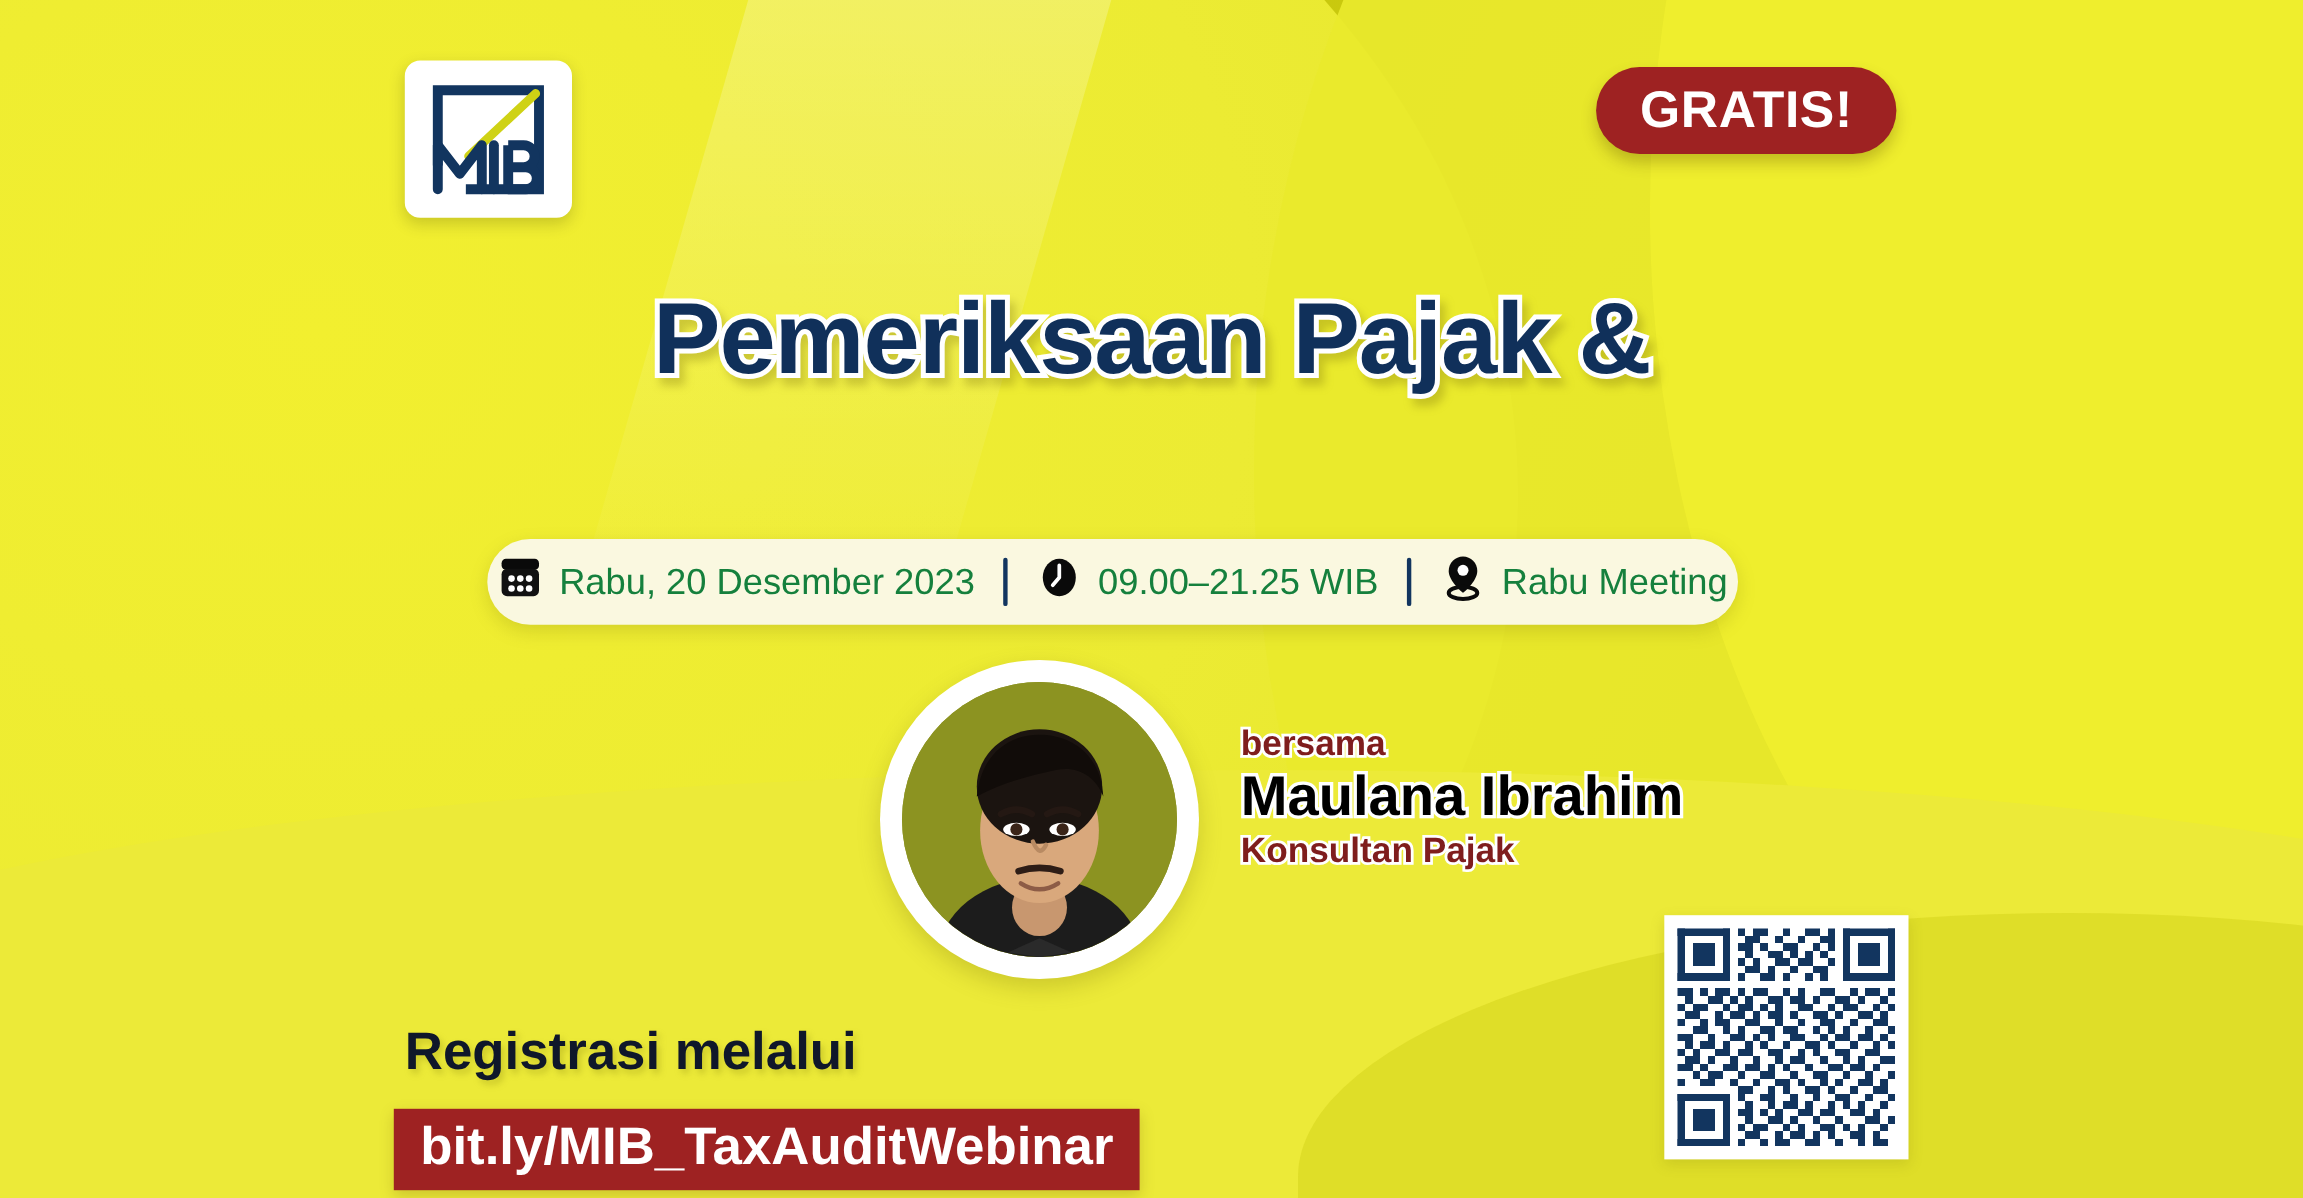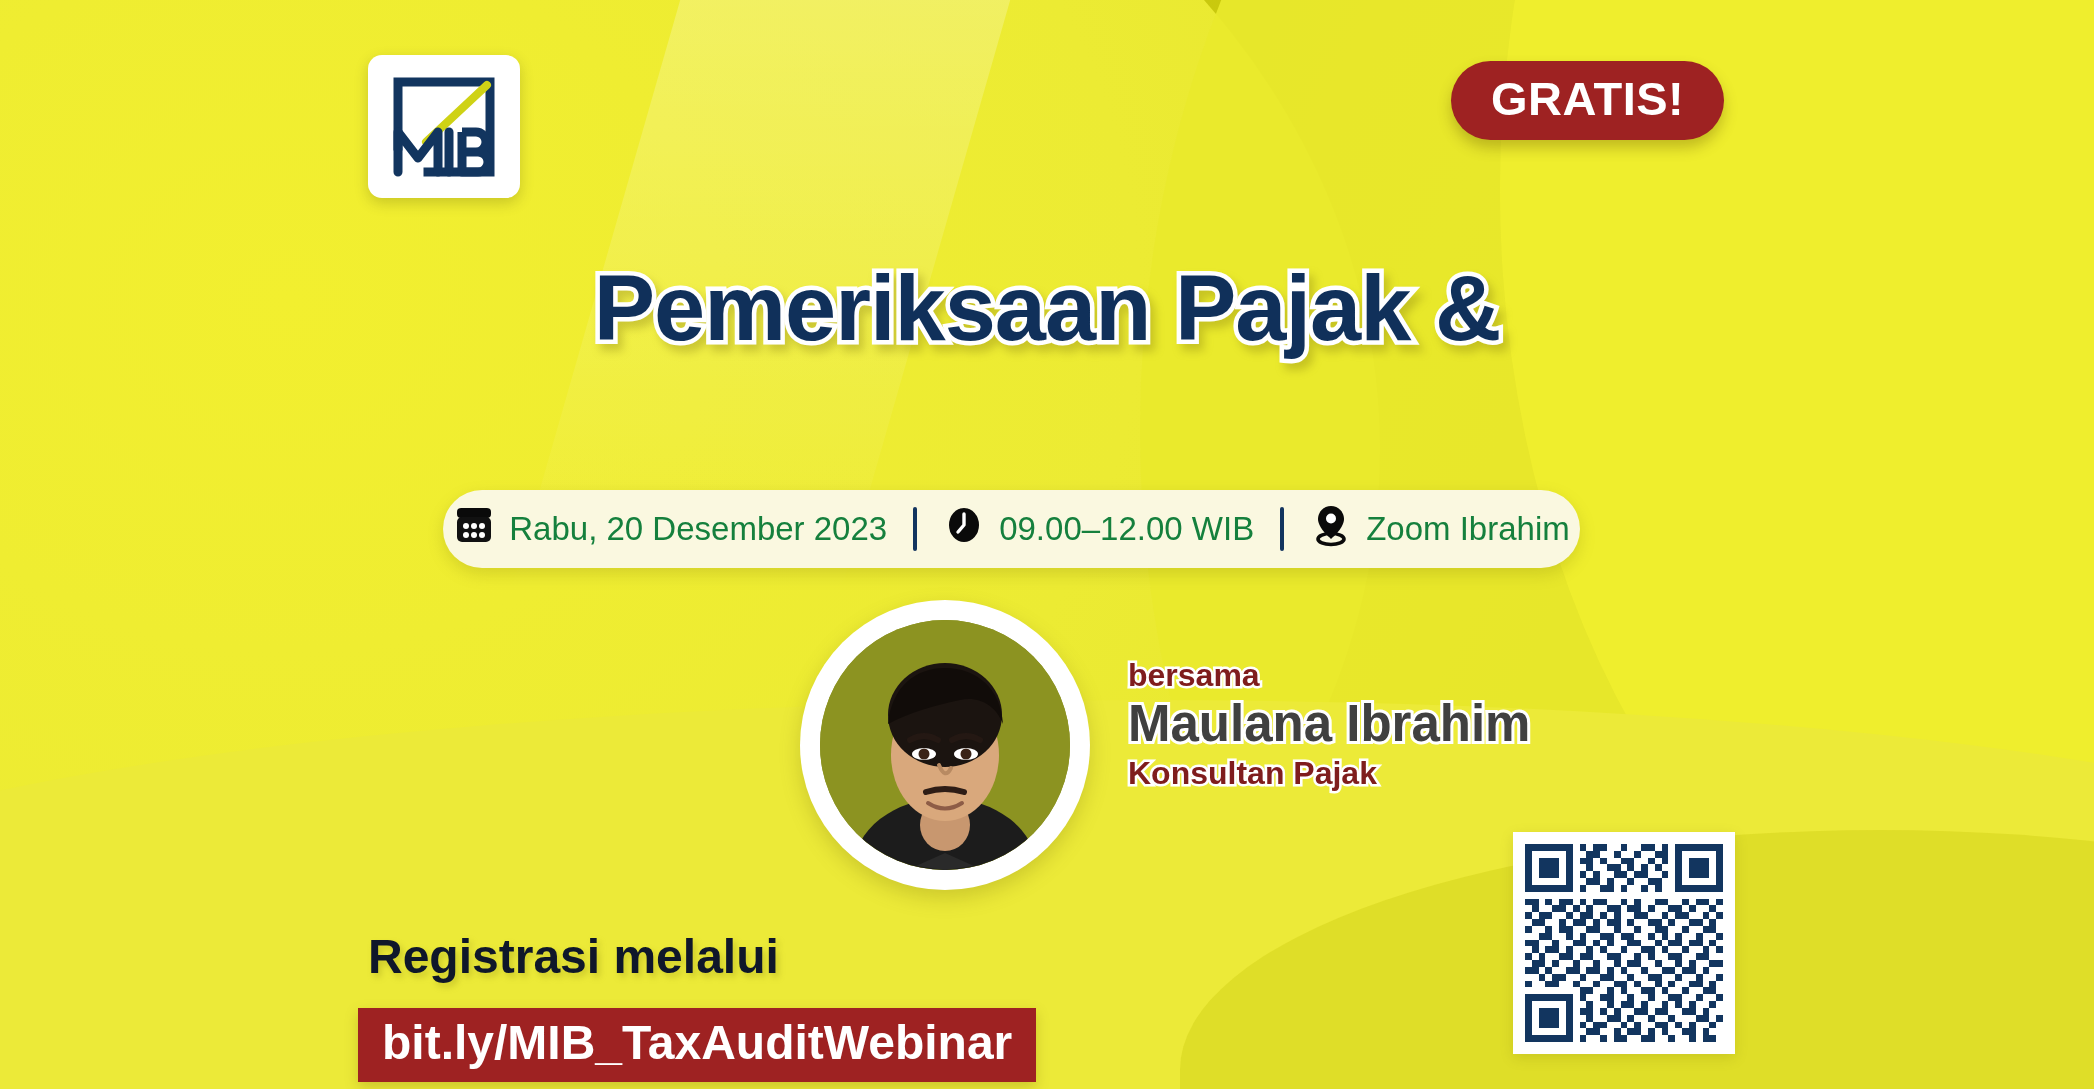--- a/index.html
+++ b/index.html
@@ -188,21 +188,21 @@
     font-size: 32px;
     font-weight: bold;
     color: #7f1d1d;
     -webkit-text-stroke: 5px #ffffff;
     paint-order: stroke fill;
     line-height: 1.1;
   }
   .speaker-name {
     font-size: 51px;
     font-weight: bold;
-    color: #404040;
+    color: #000000;
     -webkit-text-stroke: 6px #ffffff;
     paint-order: stroke fill;
     line-height: 1.12;
     margin-top: 2px;
   }
   .speaker-role {
     font-size: 32px;
     font-weight: bold;
     color: #7f1d1d;
     -webkit-text-stroke: 5px #ffffff;
@@ -298,34 +298,34 @@
 
     <div class="info-divider"></div>
 
     <div class="info-item">
       <span class="info-icon">
         <svg width="42" height="42" viewBox="0 0 42 42">
           <ellipse cx="21" cy="21" rx="15" ry="17" fill="#0a0a0a"></ellipse>
           <path d="M21 10 V21 L15 28" stroke="#ffffff" stroke-width="3.4" fill="none" stroke-linecap="round" stroke-linejoin="round"></path>
         </svg>
       </span>
-      <span>09.00–12.00 WIB</span>
+      <span>09.00–21.25 WIB</span>
     </div>
 
     <div class="info-divider"></div>
 
     <div class="info-item">
       <span class="info-icon">
         <svg width="42" height="44" viewBox="0 0 42 44">
           <path d="M21 3 C13.8 3 8 8.9 8 16.1 C8 25.5 21 36 21 36 C21 36 34 25.5 34 16.1 C34 8.9 28.2 3 21 3 Z" fill="#0a0a0a"></path>
           <circle cx="21" cy="15.5" r="5" fill="#ffffff"></circle>
           <ellipse cx="21" cy="36" rx="13" ry="5.5" fill="none" stroke="#0a0a0a" stroke-width="3.6"></ellipse>
         </svg>
       </span>
-      <span>Zoom Ibrahim</span>
+      <span>Rabu Meeting</span>
     </div>
 
   </div>
 
   <div class="avatar-ring">
     <div class="avatar-photo">
       <svg width="250" height="250" viewBox="0 0 250 250">
         <rect width="250" height="250" fill="#8c9321"></rect>
         <ellipse cx="125" cy="250" rx="92" ry="72" fill="#1c1c1c"></ellipse>
         <path d="M125 233 L96 246 L125 250 L154 246 Z" fill="#2a2a2a"></path>

